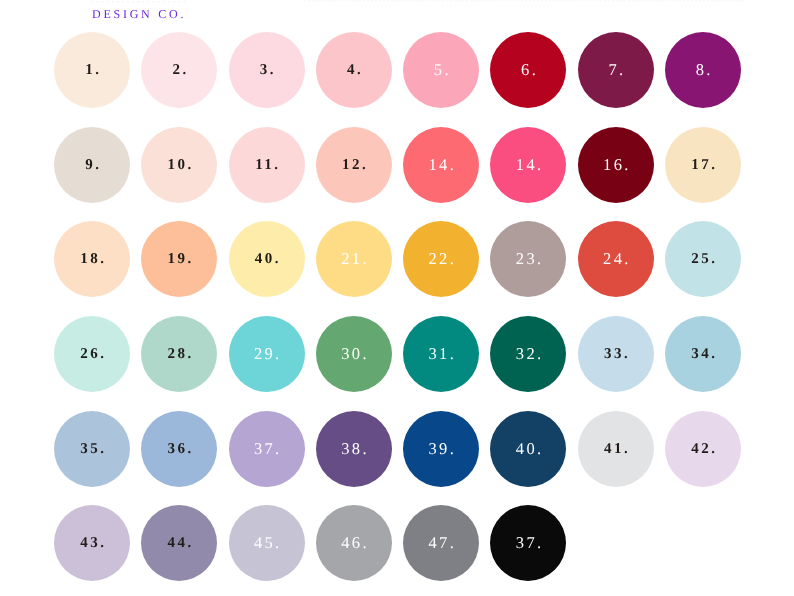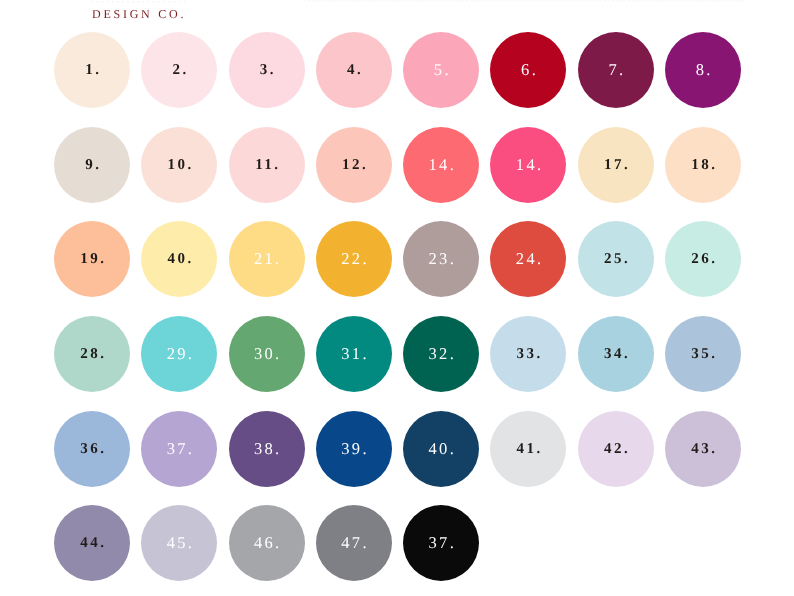--- a/index.html
+++ b/index.html
@@ -24,21 +24,21 @@
   }
   .cropline-left {
     left:90px; width:95px; color:#F0F2F4;
     font-size:13px; line-height:23px; letter-spacing:0.8px;
   }
 
   .brand {
     position:absolute; left:92px; top:7px;
     font-family:"Liberation Serif", serif;
     font-size:12px; letter-spacing:2.75px;
-    color:#7f1d1d; white-space:nowrap;
+    color:#6d28d9; white-space:nowrap;
     -webkit-font-smoothing:antialiased;
   }
 
   .grid {
     position:absolute; left:54px; top:32px; width:686px;
     display:grid;
     grid-template-columns:repeat(8, 76px);
     grid-auto-rows:76px;
     column-gap:11.3px;
     row-gap:18.7px;
@@ -121,20 +121,24 @@
         <span class="num">12.</span>
       </div>
       <div class="swatch ink-light">
         <span class="dot" style="background: rgb(253, 106, 114);"></span>
         <span class="num">14.</span>
       </div>
       <div class="swatch ink-light">
         <span class="dot" style="background: rgb(251, 78, 128);"></span>
         <span class="num">14.</span>
       </div>
+      <div class="swatch ink-light">
+        <span class="dot" style="background: rgb(120, 2, 20);"></span>
+        <span class="num">16.</span>
+      </div>
       <div class="swatch ink-dark">
         <span class="dot" style="background: rgb(248, 228, 192);"></span>
         <span class="num">17.</span>
       </div>
       <div class="swatch ink-dark">
         <span class="dot" style="background: rgb(253, 223, 198);"></span>
         <span class="num">18.</span>
       </div>
       <div class="swatch ink-dark">
         <span class="dot" style="background: rgb(253, 191, 153);"></span>

